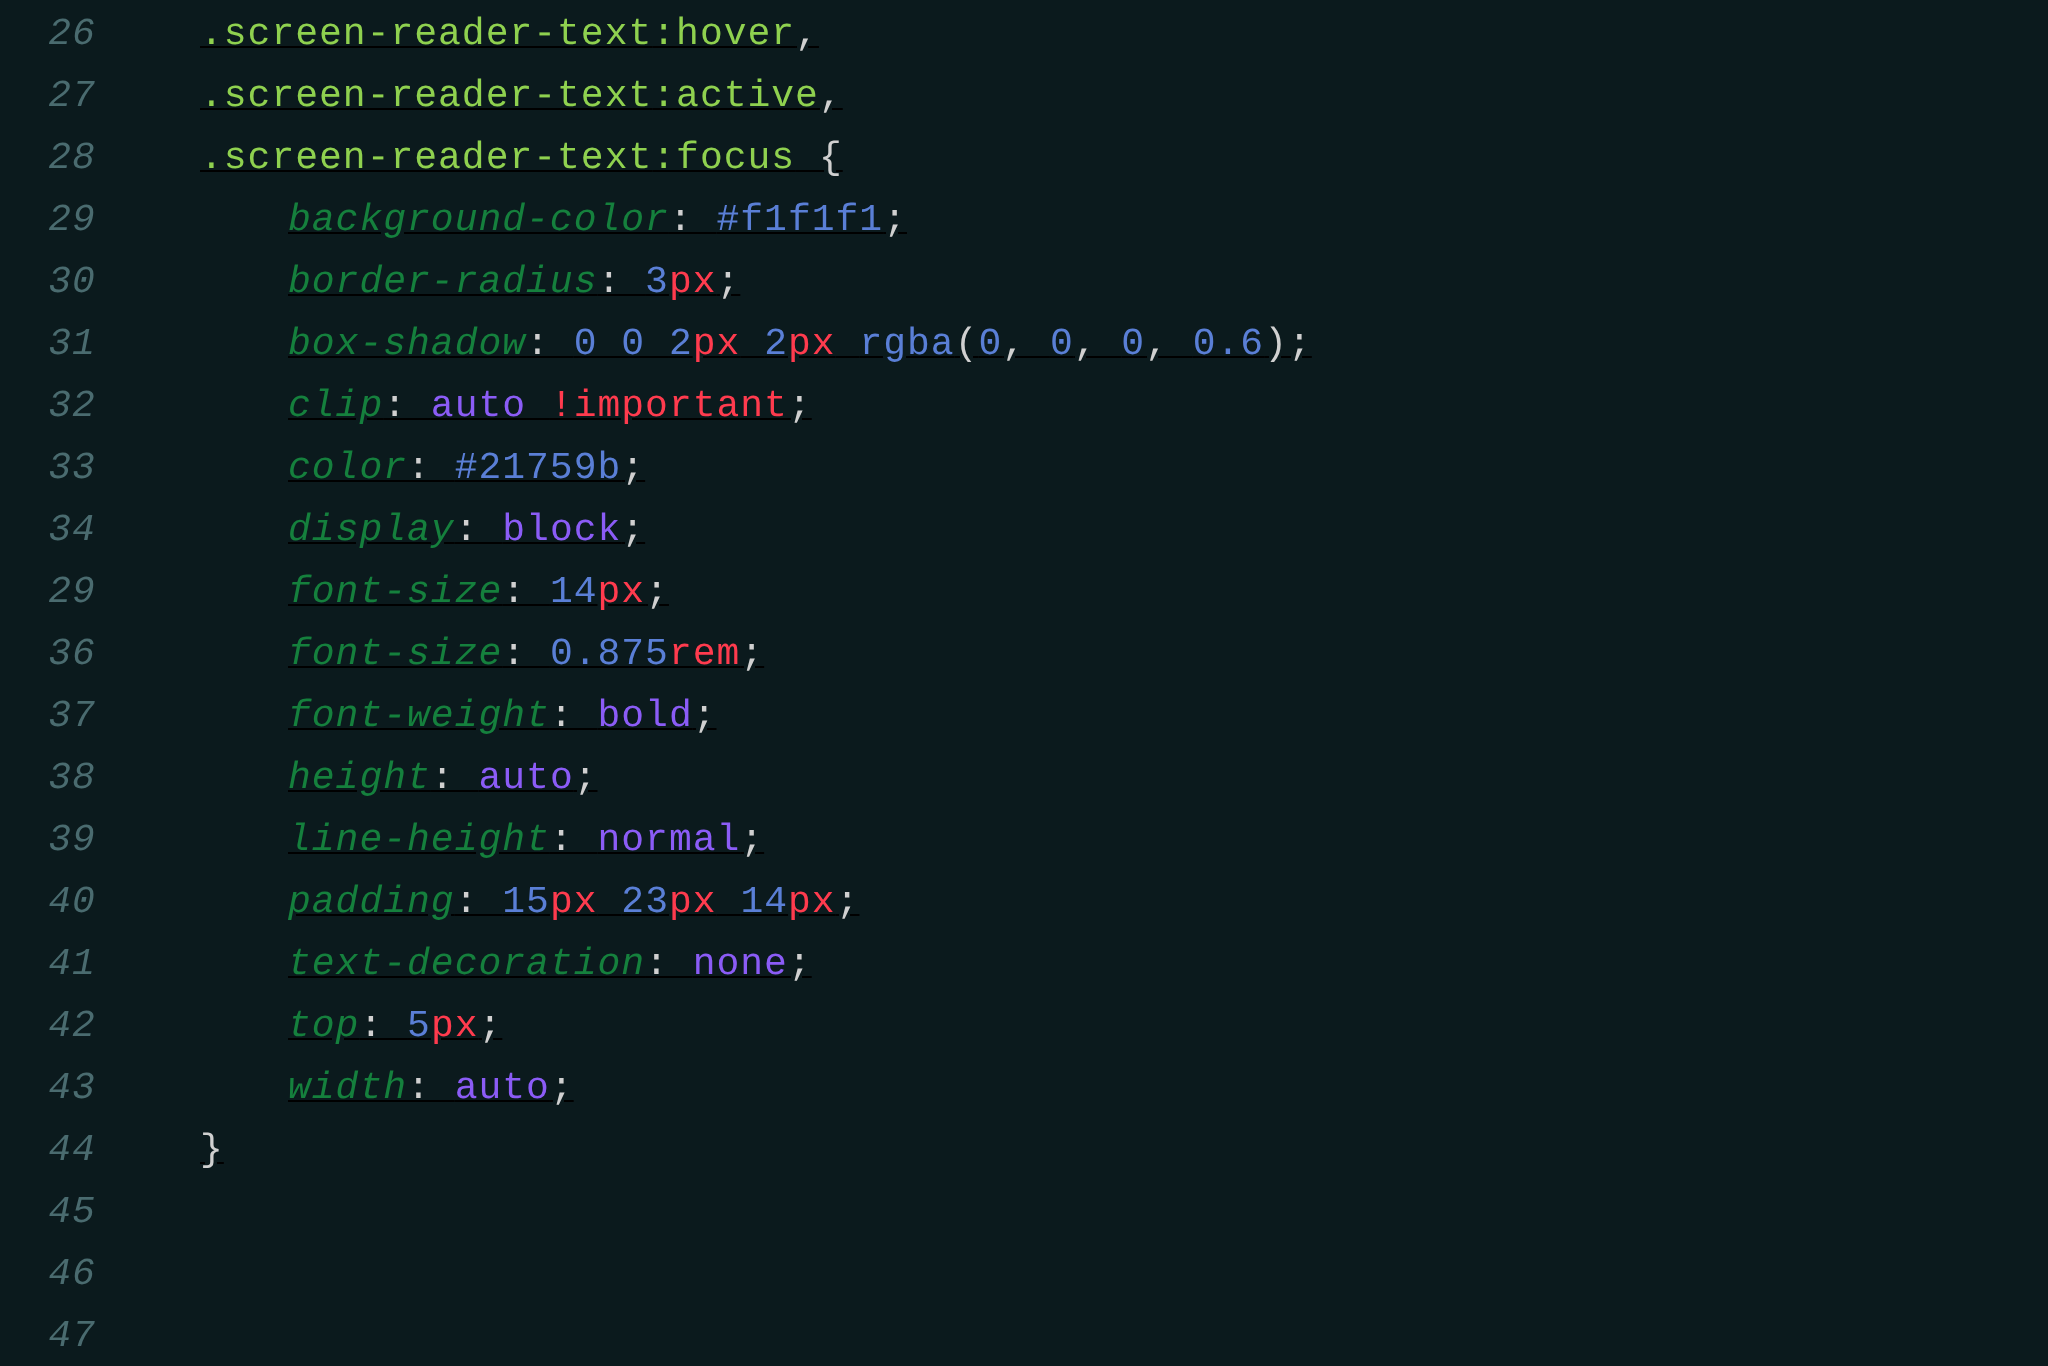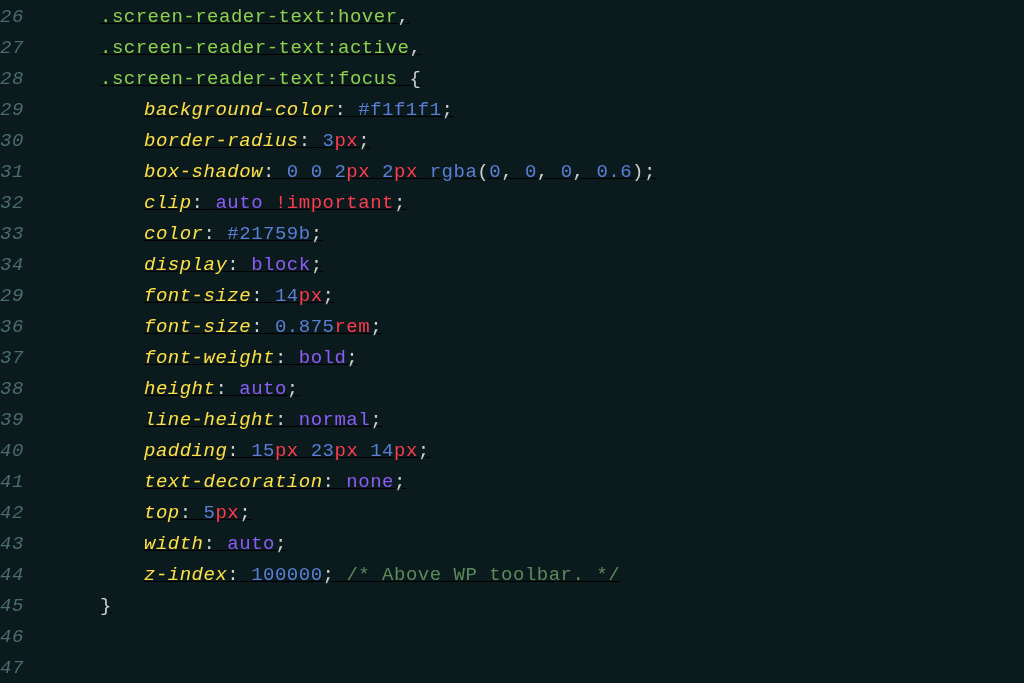--- a/index.html
+++ b/index.html
@@ -14,21 +14,21 @@
       width: 1024px;
       height: 683px;
       position: relative;
     }
     .editor-container {
       display: flex;
       padding-top: 2px;
     }
     .gutter {
       width: 100px;
-      text-align: left;
+      text-align: center;
       padding-right: 28px;
       color: #4a6b6f;
       user-select: none;
       flex-shrink: 0;
     }
     .gutter .ln {
       height: 31px;
       line-height: 31px;
     }
     .code-area {
@@ -36,21 +36,21 @@
       text-decoration: underline;
     }
     .code-line {
       height: 31px;
       line-height: 31px;
       white-space: pre;
     }
     .indent { display: inline-block; width: 44px; }
     .sel { color: #8fd14f; font-style: normal; }
     .punct { color: #d0d0d0; font-style: normal; }
-    .prop { color: #fde047; }
+    .prop { color: #15803d; }
     .valtext { color: #8b5cf6; font-style: normal; }
     .hex { color: #5a7fd6; font-style: normal; }
     .num { color: #5a7fd6; font-style: normal; }
     .unit { color: #ff3b4e; font-style: normal; }
     .func { color: #5a7fd6; font-style: normal; }
     .rgba-num { color: #5a7fd6; font-style: normal; }
     .important { color: #ff3b4e; font-style: normal; }
     .comment { color: #5c8a5c; font-style: normal; }
     .semi { color: #d0d0d0; font-style: normal; }
   </style>
@@ -95,17 +95,16 @@
     <div class="code-line"><span class="indent"></span><span class="prop">display</span><span class="punct">: </span><span class="valtext">block</span><span class="semi">;</span></div>
     <div class="code-line"><span class="indent"></span><span class="prop">font-size</span><span class="punct">: </span><span class="num">14</span><span class="unit">px</span><span class="semi">;</span></div>
     <div class="code-line"><span class="indent"></span><span class="prop">font-size</span><span class="punct">: </span><span class="num">0.875</span><span class="unit">rem</span><span class="semi">;</span></div>
     <div class="code-line"><span class="indent"></span><span class="prop">font-weight</span><span class="punct">: </span><span class="valtext">bold</span><span class="semi">;</span></div>
     <div class="code-line"><span class="indent"></span><span class="prop">height</span><span class="punct">: </span><span class="valtext">auto</span><span class="semi">;</span></div>
     <div class="code-line"><span class="indent"></span><span class="prop">line-height</span><span class="punct">: </span><span class="valtext">normal</span><span class="semi">;</span></div>
     <div class="code-line"><span class="indent"></span><span class="prop">padding</span><span class="punct">: </span><span class="num">15</span><span class="unit">px</span><span class="punct"> </span><span class="num">23</span><span class="unit">px</span><span class="punct"> </span><span class="num">14</span><span class="unit">px</span><span class="semi">;</span></div>
     <div class="code-line"><span class="indent"></span><span class="prop">text-decoration</span><span class="punct">: </span><span class="valtext">none</span><span class="semi">;</span></div>
     <div class="code-line"><span class="indent"></span><span class="prop">top</span><span class="punct">: </span><span class="num">5</span><span class="unit">px</span><span class="semi">;</span></div>
     <div class="code-line"><span class="indent"></span><span class="prop">width</span><span class="punct">: </span><span class="valtext">auto</span><span class="semi">;</span></div>
-    <div class="code-line"><span class="indent"></span><span class="prop">z-index</span><span class="punct">: </span><span class="num">100000</span><span class="semi">;</span><span class="punct"> </span><span class="comment">/* Above WP toolbar. */</span></div>
     <div class="code-line"><span class="punct">}</span></div>
     <div class="code-line"></div>
   </div>
 </div>
 
 </body></html>

